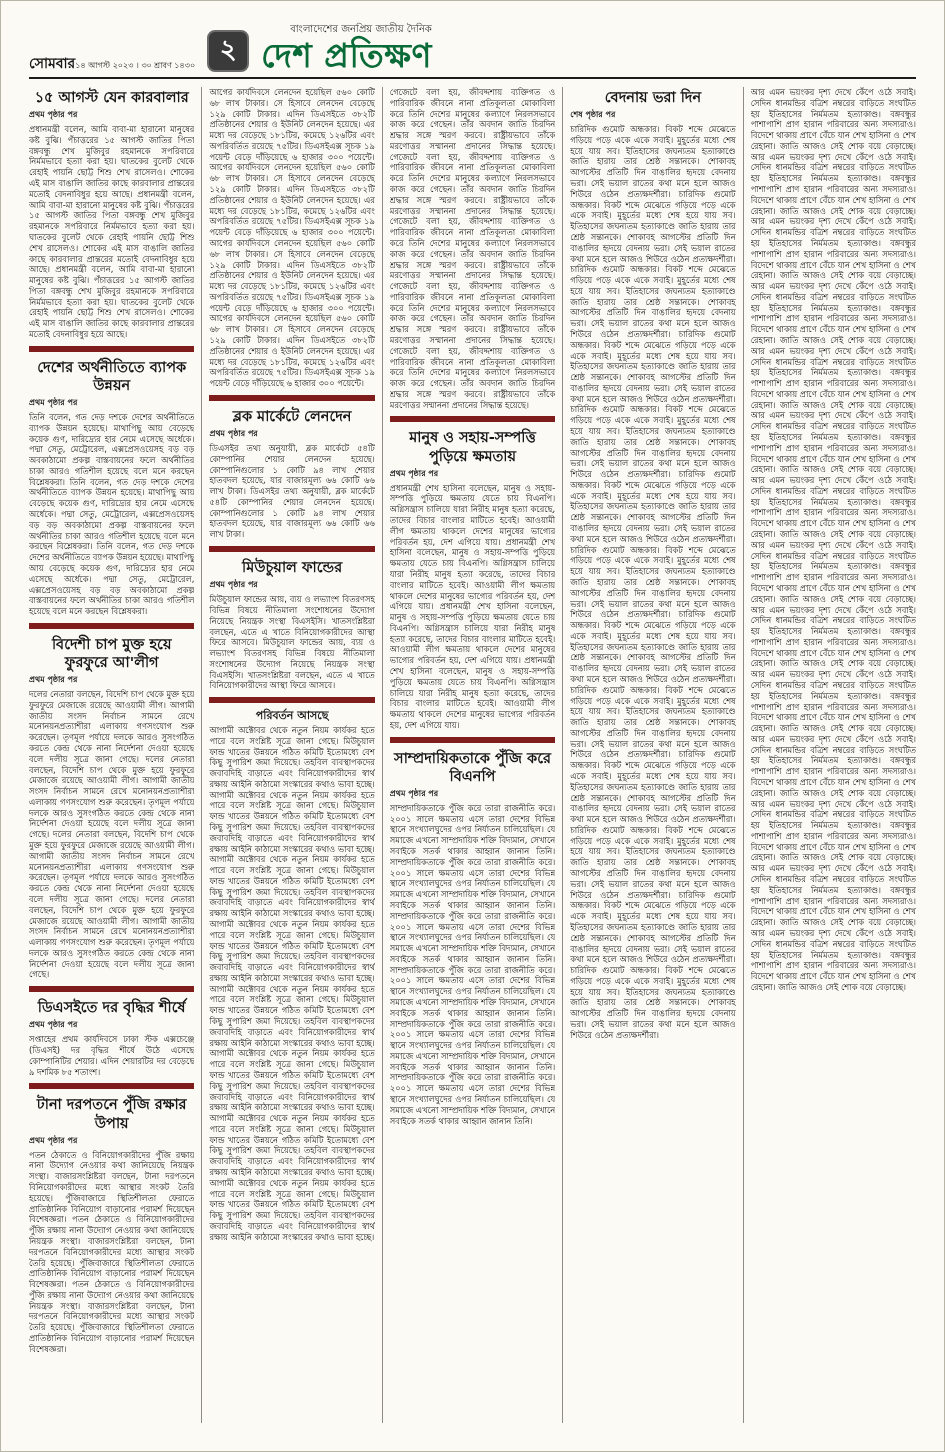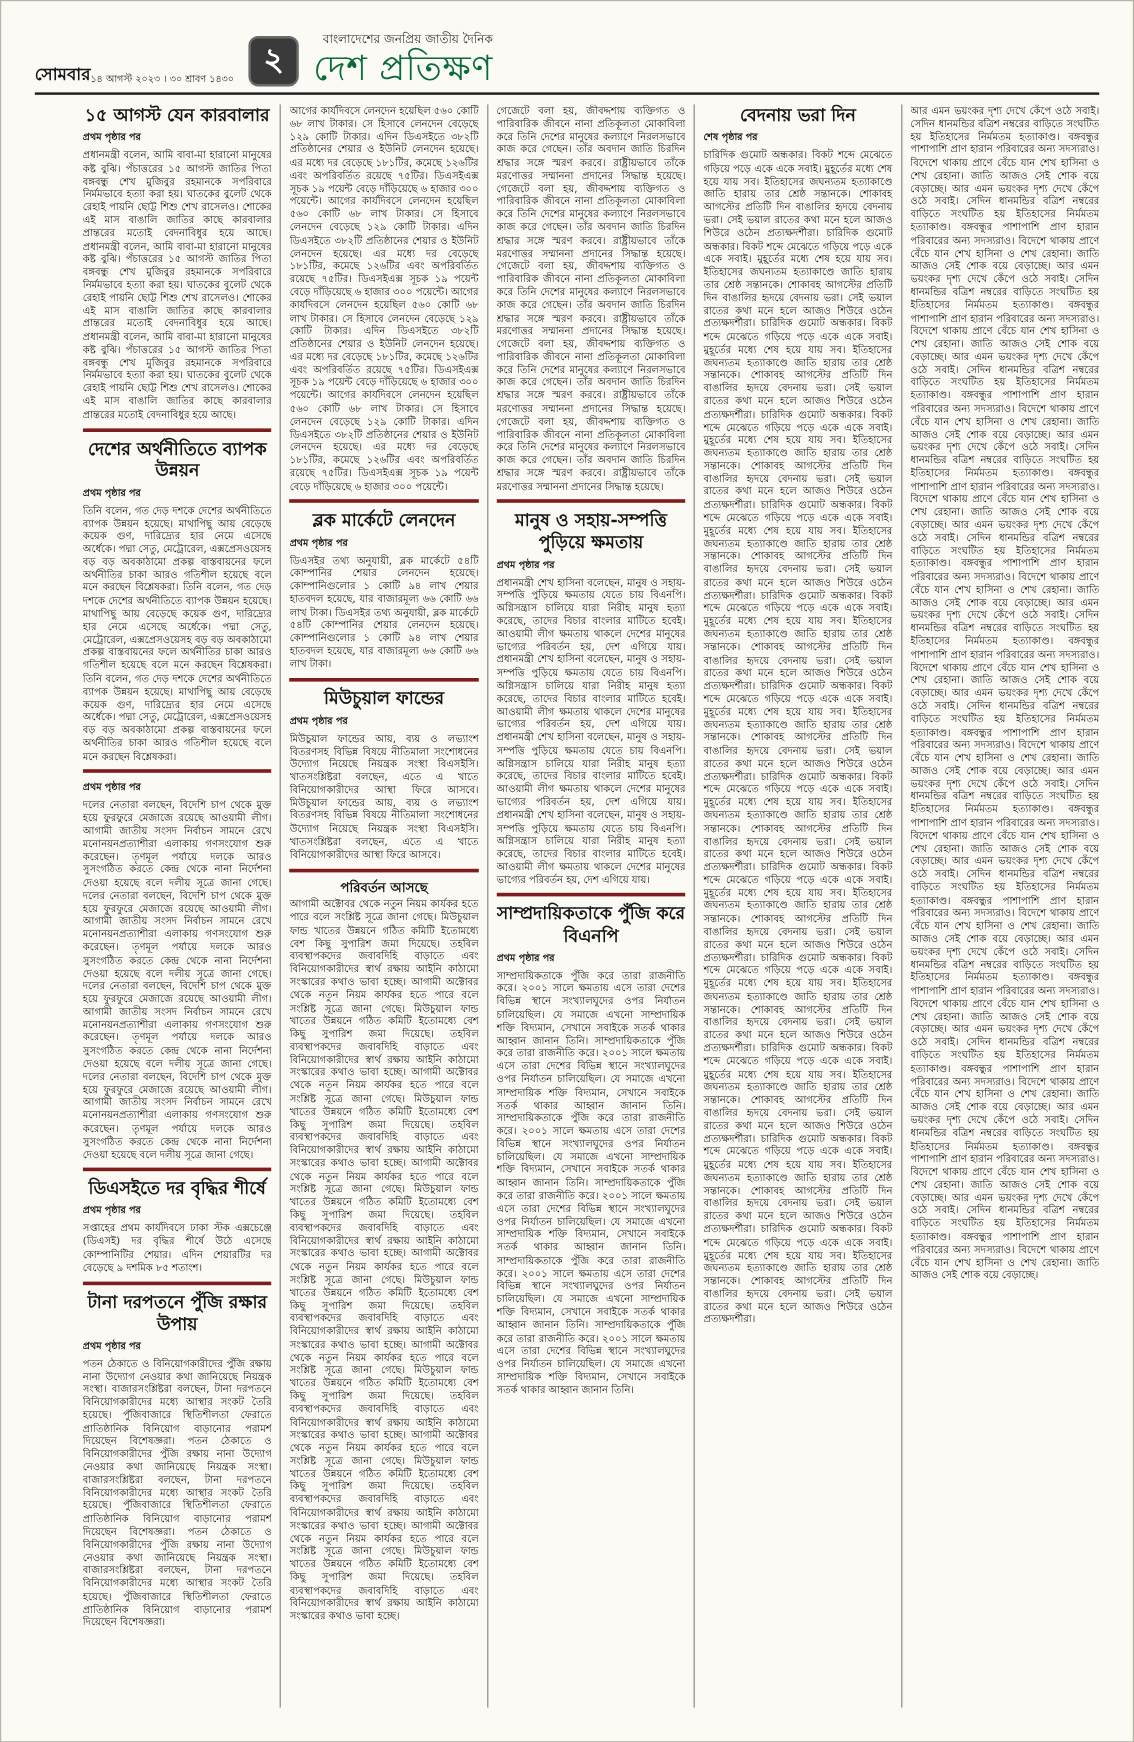--- a/index.html
+++ b/index.html
@@ -38,38 +38,38 @@
   }
   .section-title {
     font-size:28px; font-weight:bold;
     margin:0; line-height:1;
     letter-spacing:0.5px;
     flex:1 1 auto;
     align-self:flex-end;
   }
   .masthead-wrap { text-align:right; padding-bottom:0; }
   .tagline { font-size:10px; color:#333; margin-bottom:1px; }
-  .masthead { font-size:29px; font-weight:normal; line-height:1; color:#0a6b38; letter-spacing:0.5px; }
+  .masthead { font-size:33px; font-weight:bold; line-height:1; color:#0a6b38; letter-spacing:0.5px; }
   
   .columns {
     display:flex;
     margin-top:8px;
     height:1336px;
   }
   .col {
     flex:1 1 0;
     padding:0 7px;
     border-right:1px solid #8d8b82;
     overflow:hidden;
   }
-  .col:first-child { padding-left:0;margin-left:40px; }
+  .col:first-child { padding-left:0; }
   .col:last-child { border-right:none; padding-right:0; }
   
   .story { overflow:hidden; }
-  .story + .story { border-top:3px solid #7f1d1d; margin-top:6px; padding-top:5px; }
+  .story + .story { border-top:6px solid #7f1d1d; margin-top:6px; padding-top:5px; }
   .headline {
     font-size:14.5px; font-weight:bold;
     text-align:center; line-height:1.25;
     margin:1px 0 2px 0;
   }
   .headline.sub { font-size:11px; }
   .kicker {
     font-size:8px; font-weight:bold;
     margin:0 0 3px 0;
   }
@@ -108,20 +108,21 @@
         <h2 class="headline">১৫ আগস্ট যেন কারবালার</h2>
         <div class="kicker">প্রথম পৃষ্ঠার পর</div>
         <p class="body">প্রধানমন্ত্রী বলেন, আমি বাবা-মা হারানো মানুষের কষ্ট বুঝি। পঁচাত্তরের ১৫ আগস্ট জাতির পিতা বঙ্গবন্ধু শেখ মুজিবুর রহমানকে সপরিবারে নির্মমভাবে হত্যা করা হয়। ঘাতকের বুলেট থেকে রেহাই পায়নি ছোট্ট শিশু শেখ রাসেলও। শোকের এই মাস বাঙালি জাতির কাছে কারবালার প্রান্তরের মতোই বেদনাবিধুর হয়ে আছে। প্রধানমন্ত্রী বলেন, আমি বাবা-মা হারানো মানুষের কষ্ট বুঝি। পঁচাত্তরের ১৫ আগস্ট জাতির পিতা বঙ্গবন্ধু শেখ মুজিবুর রহমানকে সপরিবারে নির্মমভাবে হত্যা করা হয়। ঘাতকের বুলেট থেকে রেহাই পায়নি ছোট্ট শিশু শেখ রাসেলও। শোকের এই মাস বাঙালি জাতির কাছে কারবালার প্রান্তরের মতোই বেদনাবিধুর হয়ে আছে। প্রধানমন্ত্রী বলেন, আমি বাবা-মা হারানো মানুষের কষ্ট বুঝি। পঁচাত্তরের ১৫ আগস্ট জাতির পিতা বঙ্গবন্ধু শেখ মুজিবুর রহমানকে সপরিবারে নির্মমভাবে হত্যা করা হয়। ঘাতকের বুলেট থেকে রেহাই পায়নি ছোট্ট শিশু শেখ রাসেলও। শোকের এই মাস বাঙালি জাতির কাছে কারবালার প্রান্তরের মতোই বেদনাবিধুর হয়ে আছে।</p>
       </article>
       <article class="story">
         <h2 class="headline">দেশের অর্থনীতিতে ব্যাপক উন্নয়ন</h2>
         <div class="kicker">প্রথম পৃষ্ঠার পর</div>
         <p class="body">তিনি বলেন, গত দেড় দশকে দেশের অর্থনীতিতে ব্যাপক উন্নয়ন হয়েছে। মাথাপিছু আয় বেড়েছে কয়েক গুণ, দারিদ্র্যের হার নেমে এসেছে অর্ধেকে। পদ্মা সেতু, মেট্রোরেল, এক্সপ্রেসওয়েসহ বড় বড় অবকাঠামো প্রকল্প বাস্তবায়নের ফলে অর্থনীতির চাকা আরও গতিশীল হয়েছে বলে মনে করছেন বিশ্লেষকরা। তিনি বলেন, গত দেড় দশকে দেশের অর্থনীতিতে ব্যাপক উন্নয়ন হয়েছে। মাথাপিছু আয় বেড়েছে কয়েক গুণ, দারিদ্র্যের হার নেমে এসেছে অর্ধেকে। পদ্মা সেতু, মেট্রোরেল, এক্সপ্রেসওয়েসহ বড় বড় অবকাঠামো প্রকল্প বাস্তবায়নের ফলে অর্থনীতির চাকা আরও গতিশীল হয়েছে বলে মনে করছেন বিশ্লেষকরা। তিনি বলেন, গত দেড় দশকে দেশের অর্থনীতিতে ব্যাপক উন্নয়ন হয়েছে। মাথাপিছু আয় বেড়েছে কয়েক গুণ, দারিদ্র্যের হার নেমে এসেছে অর্ধেকে। পদ্মা সেতু, মেট্রোরেল, এক্সপ্রেসওয়েসহ বড় বড় অবকাঠামো প্রকল্প বাস্তবায়নের ফলে অর্থনীতির চাকা আরও গতিশীল হয়েছে বলে মনে করছেন বিশ্লেষকরা।</p>
       </article>
       <article class="story">
+        <h2 class="headline">বিদেশী চাপ মুক্ত হয়ে ফুরফুরে আ'লীগ</h2>
         <div class="kicker">প্রথম পৃষ্ঠার পর</div>
         <p class="body">দলের নেতারা বলছেন, বিদেশি চাপ থেকে মুক্ত হয়ে ফুরফুরে মেজাজে রয়েছে আওয়ামী লীগ। আগামী জাতীয় সংসদ নির্বাচন সামনে রেখে মনোনয়নপ্রত্যাশীরা এলাকায় গণসংযোগ শুরু করেছেন। তৃণমূল পর্যায়ে দলকে আরও সুসংগঠিত করতে কেন্দ্র থেকে নানা নির্দেশনা দেওয়া হয়েছে বলে দলীয় সূত্রে জানা গেছে। দলের নেতারা বলছেন, বিদেশি চাপ থেকে মুক্ত হয়ে ফুরফুরে মেজাজে রয়েছে আওয়ামী লীগ। আগামী জাতীয় সংসদ নির্বাচন সামনে রেখে মনোনয়নপ্রত্যাশীরা এলাকায় গণসংযোগ শুরু করেছেন। তৃণমূল পর্যায়ে দলকে আরও সুসংগঠিত করতে কেন্দ্র থেকে নানা নির্দেশনা দেওয়া হয়েছে বলে দলীয় সূত্রে জানা গেছে। দলের নেতারা বলছেন, বিদেশি চাপ থেকে মুক্ত হয়ে ফুরফুরে মেজাজে রয়েছে আওয়ামী লীগ। আগামী জাতীয় সংসদ নির্বাচন সামনে রেখে মনোনয়নপ্রত্যাশীরা এলাকায় গণসংযোগ শুরু করেছেন। তৃণমূল পর্যায়ে দলকে আরও সুসংগঠিত করতে কেন্দ্র থেকে নানা নির্দেশনা দেওয়া হয়েছে বলে দলীয় সূত্রে জানা গেছে। দলের নেতারা বলছেন, বিদেশি চাপ থেকে মুক্ত হয়ে ফুরফুরে মেজাজে রয়েছে আওয়ামী লীগ। আগামী জাতীয় সংসদ নির্বাচন সামনে রেখে মনোনয়নপ্রত্যাশীরা এলাকায় গণসংযোগ শুরু করেছেন। তৃণমূল পর্যায়ে দলকে আরও সুসংগঠিত করতে কেন্দ্র থেকে নানা নির্দেশনা দেওয়া হয়েছে বলে দলীয় সূত্রে জানা গেছে।</p>
       </article>
       <article class="story">
         <h2 class="headline">ডিএসইতে দর বৃদ্ধির শীর্ষে</h2>
         <div class="kicker">প্রথম পৃষ্ঠার পর</div>
         <p class="body">সপ্তাহের প্রথম কার্যদিবসে ঢাকা স্টক এক্সচেঞ্জে (ডিএসই) দর বৃদ্ধির শীর্ষে উঠে এসেছে কোম্পানিটির শেয়ার। এদিন শেয়ারটির দর বেড়েছে ৯ দশমিক ৮৫ শতাংশ।</p>
       </article>
       <article class="story">
         <h2 class="headline">টানা দরপতনে পুঁজি রক্ষার উপায়</h2>

